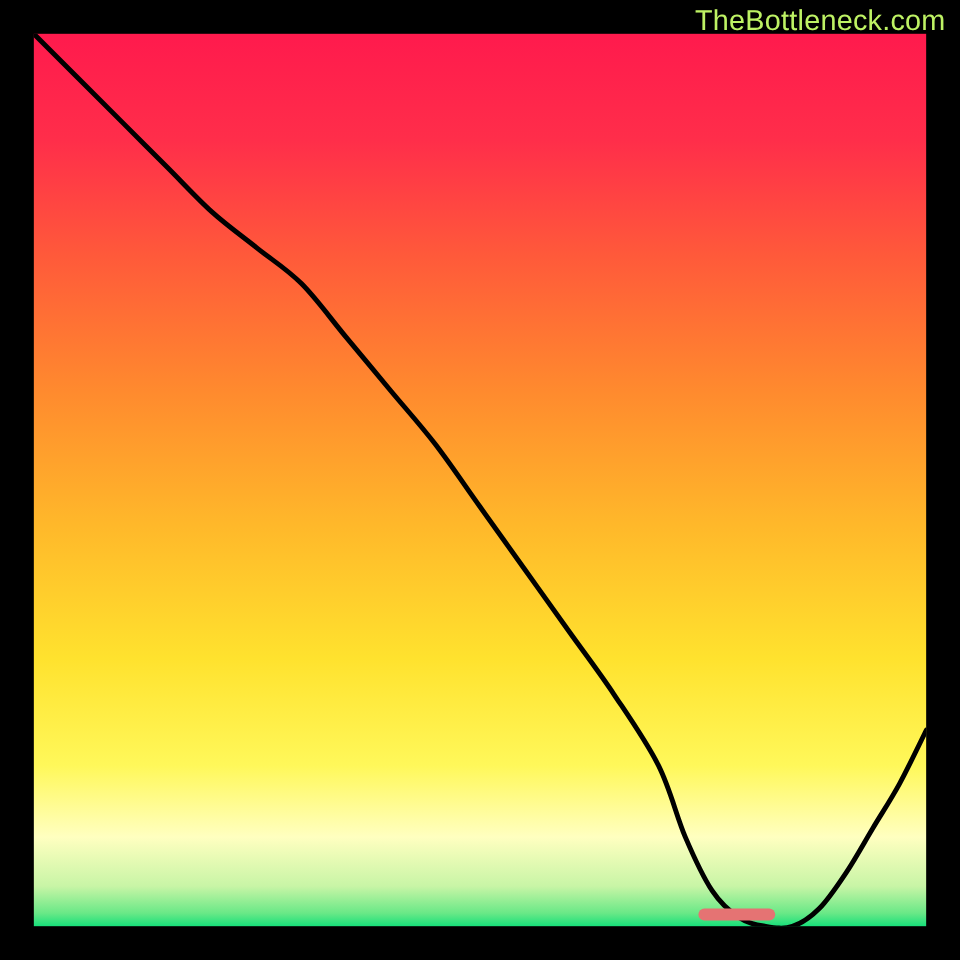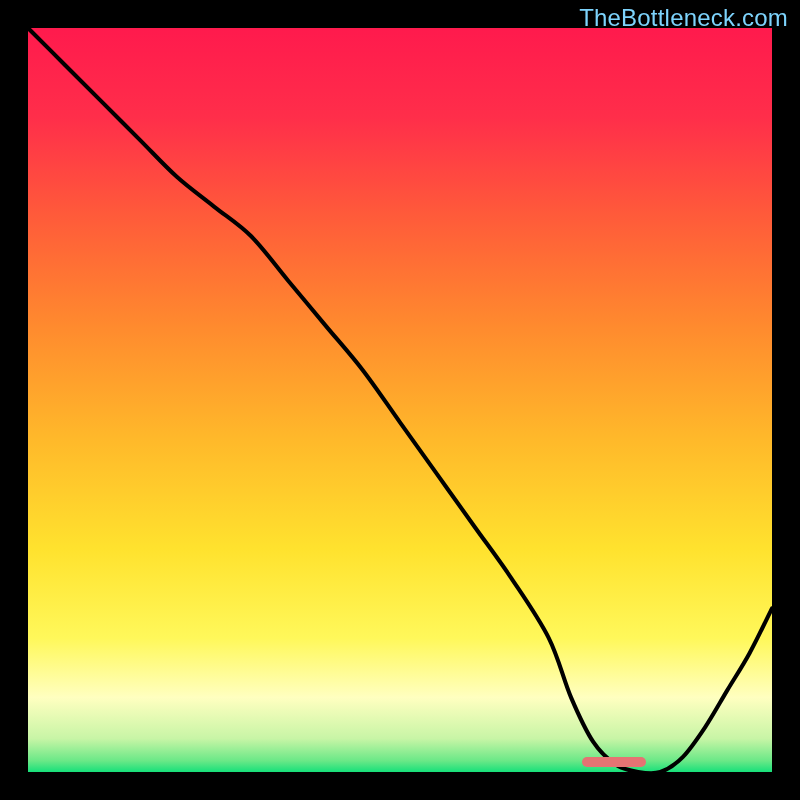--- a/index.html
+++ b/index.html
@@ -14,21 +14,21 @@
   .frame {
     position: relative;
     width: 800px;
     height: 800px;
     background: #000;
   }
   .watermark {
     position: absolute;
     top: 4px;
     right: 12px;
-    color: #7dd3fc;
+    color: #bef264;
     font-size: 24px;
     font-weight: 500;
     letter-spacing: 0.2px;
     z-index: 20;
   }
   .plot {
     position: absolute;
     box-sizing: border-box;
   }
   .gradient-fill {

